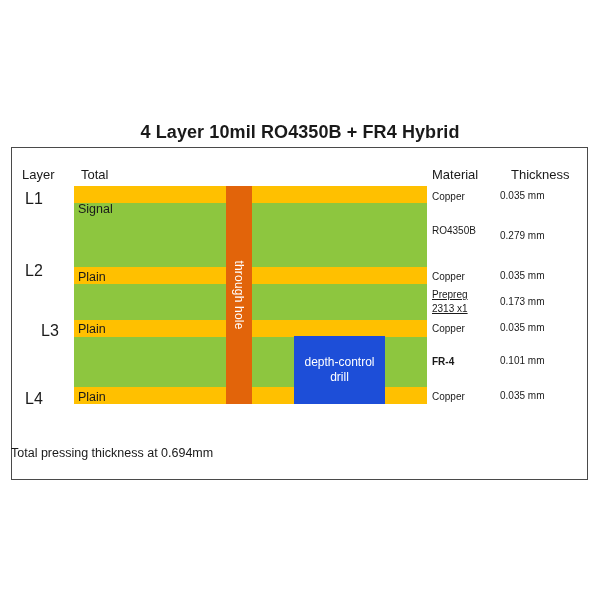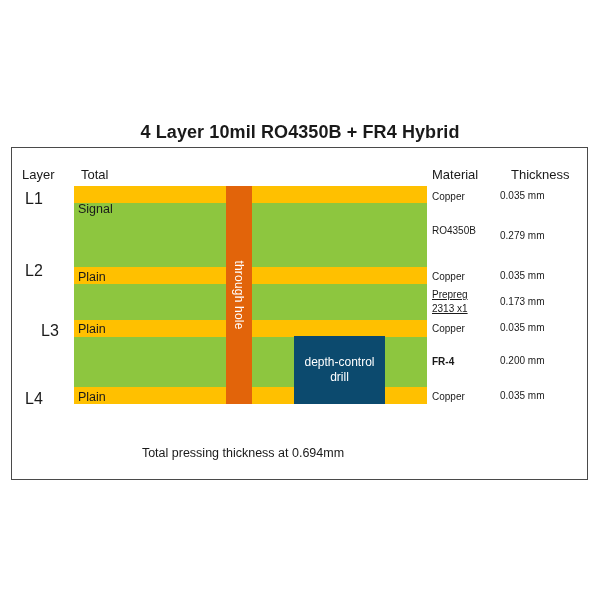--- a/index.html
+++ b/index.html
@@ -97,21 +97,21 @@
     letter-spacing: 0.2px;
   }
 
   
   #drill-box {
     position: absolute;
     left: 294px;
     top: 336px;
     width: 91px;
     height: 68px;
-    background: #0c4a6e;
+    background: #1d4ed8;
   }
   #drill-label {
     position: absolute;
     left: 0;
     top: 50%;
     transform: translateY(-50%);
     width: 91px;
     text-align: center;
     color: #ffffff;
     font-size: 12px;
@@ -150,21 +150,21 @@
     white-space: nowrap;
     text-align: right;
   }
 
   
   #footer-note {
     position: absolute;
     left: 11px;
     top: 446px;
     width: 464px;
-    text-align: center;
+    text-align: left;
     font-size: 12.5px;
     color: #1a1a1a;
   }
 </style>
 </head>
 <body>
 
 <div id="canvas">
 
   <div id="title">4 Layer 10mil RO4350B + FR4 Hybrid</div>
@@ -210,18 +210,18 @@
   <div class="mat-text" style="top:288px;text-decoration:underline;">Prepreg<br>2313 x1</div>
   <div class="mat-text" style="top:322px;">Copper</div>
   <div class="mat-text" style="top:355px;font-weight:bold;">FR-4</div>
   <div class="mat-text" style="top:390px;">Copper</div>
 
   <div class="thk-text" style="top:190px;">0.035 mm</div>
   <div class="thk-text" style="top:230px;">0.279 mm</div>
   <div class="thk-text" style="top:270px;">0.035 mm</div>
   <div class="thk-text" style="top:296px;">0.173 mm</div>
   <div class="thk-text" style="top:322px;">0.035 mm</div>
-  <div class="thk-text" style="top:355px;">0.200 mm</div>
+  <div class="thk-text" style="top:355px;">0.101 mm</div>
   <div class="thk-text" style="top:390px;">0.035 mm</div>
 
   <div id="footer-note">Total pressing thickness at 0.694mm</div>
 
 </div>
 
 </body></html>

